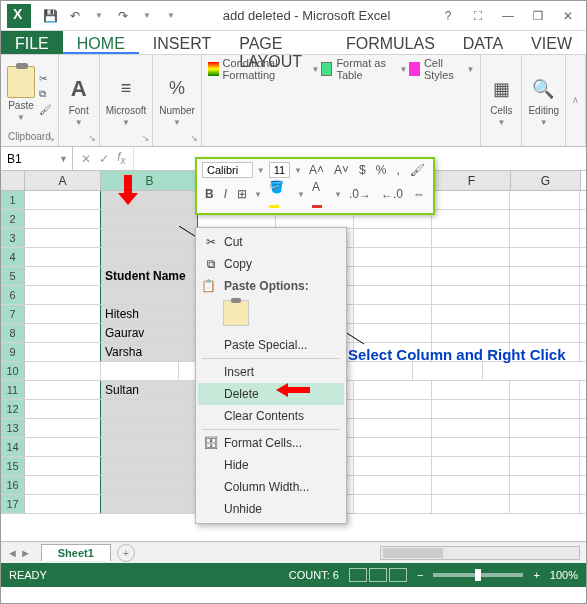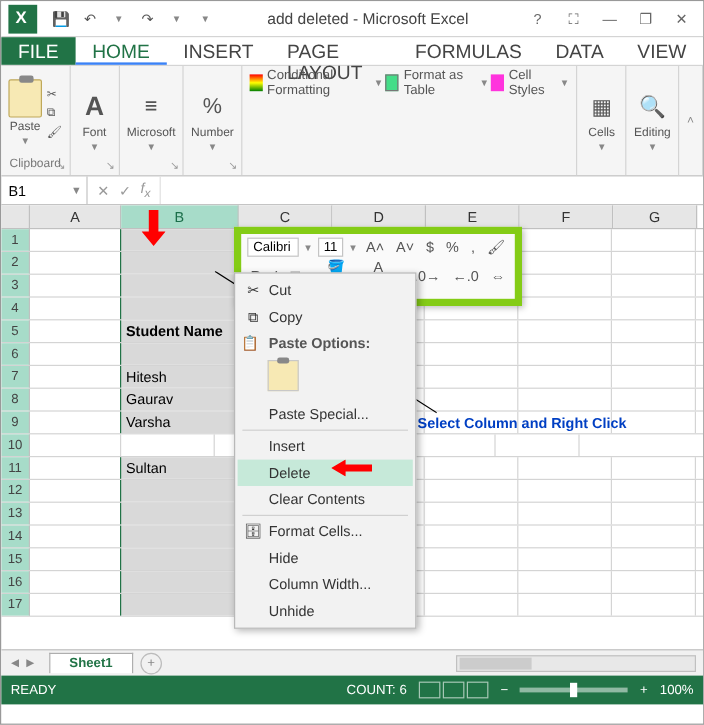--- a/index.html
+++ b/index.html
@@ -50,40 +50,40 @@
 .rows { display: flex; flex-direction: column; }
 .r { display: flex; height: 19px; border-bottom: 1px solid #d4d4d4; }
 .row-h { width: 24px; background: #e6e6e6; border-right: 1px solid #c0c0c0; text-align: center; font-size: 11px; line-height: 19px; color: #444; }
 .row-h.selected { background: #a7dcc9; }
 .cell { border-right: 1px solid #d4d4d4; font-size: 12px; padding-left: 3px; line-height: 19px; overflow: hidden; white-space: nowrap; }
 .cell.sel-col { background: #d9d9d9; border-right: 1px solid #217346; border-left: 1px solid #217346; margin-left:-1px; padding-left:4px; }
 .cell.bold { font-weight: bold; }
 .col-A { width: 76px; } .col-B { width: 98px; } .col-C { width: 78px; } .col-D { width: 78px; } .col-E { width: 78px; } .col-F { width: 78px; } .col-G { width: 70px; }
 
 
-.mini-toolbar { position: absolute; left: 194px; top: 188px; width: 240px; background: #fafafa; border: 6px solid #84cc16; box-shadow: 2px 2px 5px rgba(0,0,0,.25); padding: 3px 5px; font-size: 11px; z-index: 5; }
+.mini-toolbar { position: absolute; left: 194px; top: 156px; width: 240px; background: #fafafa; border: 2px solid #84cc16; box-shadow: 2px 2px 5px rgba(0,0,0,.25); padding: 3px 5px; font-size: 11px; z-index: 5; }
 .mini-row { display: flex; align-items: center; gap: 4px; margin-bottom: 2px; }
 .mini-box { border: 1px solid #c4c4c4; padding: 1px 4px; font-size: 11px; background: #fff; }
 .mini-btn { padding: 0 3px; color: #555; font-size: 12px; }
 
 
 .ctx { position: absolute; left: 194px; top: 226px; width: 152px; background: #f2f2f2; border: 1px solid #b8b8b8; box-shadow: 2px 2px 6px rgba(0,0,0,.3); padding: 3px 2px; font-size: 12px; z-index: 6; }
 .ctx-item { display: flex; align-items: center; padding: 4px 6px 4px 26px; position: relative; color: #333; }
 .ctx-item.hover { background: #c6e9d9; }
 .ctx-item .icon { position: absolute; left: 5px; width: 16px; height: 16px; display: flex; align-items: center; justify-content: center; font-size: 12px; }
 .ctx-sep { height: 1px; background: #d0d0d0; margin: 2px 4px; }
 .ctx-heading { font-weight: bold; color: #555; padding: 4px 6px 4px 26px; }
 .ctx-paste-btn { width: 26px; height: 26px; border: 1px solid #c8c8c8; margin-left: 25px; background: #f7e9b4; display:inline-block; position: relative; }
 .ctx-paste-btn::before { content: ""; position: absolute; top: -3px; left: 7px; width: 10px; height: 5px; background: #888; border-radius: 2px; }
 
 
 .red-arrow-down { position: absolute; left: 117px; top: 174px; color: #f00; font-size: 22px; z-index: 7; }
 .red-arrow-left { position: absolute; left: 275px; top: 380px; color: #f00; font-size: 18px; z-index: 8; }
 .anno-line { position: absolute; left: 178px; top: 225px; width: 185px; height: 120px; z-index: 4; }
-.anno-text { position: absolute; left: 347px; top: 345px; color: #003fc3; font-weight: bold; font-size: 12px; z-index: 4; }
+.anno-text { position: absolute; left: 347px; top: 345px; color: #003fc3; font-weight: bold; font-size: 15px; z-index: 4; }
 
 
 .sheet-tabs { height: 22px; border-top: 1px solid #c0c0c0; display: flex; align-items: center; background: #f1f1f1; font-size: 11px; }
 .nav-arrows { display: flex; gap: 2px; padding: 0 6px; color: #888; }
 .sheet-tab { background: #fff; border: 1px solid #aeaeae; border-bottom: none; padding: 2px 16px; margin-left: 4px; font-weight: bold; color: #217346; }
 .add-sheet { margin-left: 6px; width: 18px; height: 18px; border: 1px solid #bbb; border-radius: 50%; text-align: center; line-height: 16px; color: #888; }
 .hscroll { margin-left: auto; margin-right: 6px; width: 200px; height: 14px; background: #e8e8e8; border: 1px solid #c0c0c0; position: relative; }
 .hscroll::before { content: ""; position: absolute; left: 2px; top: 1px; width: 60px; height: 10px; background: #ccc; }
 
 

